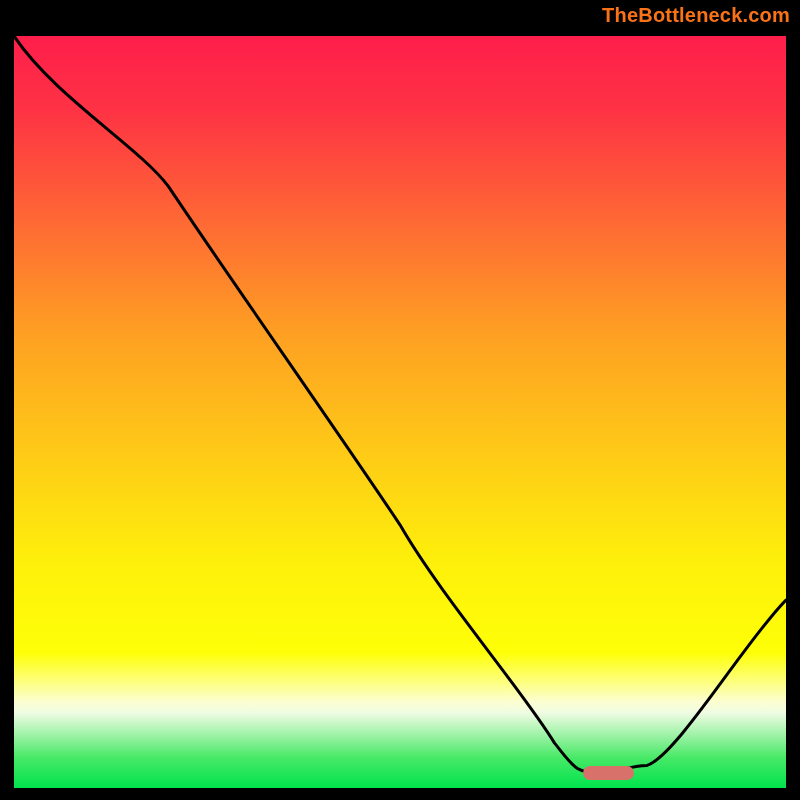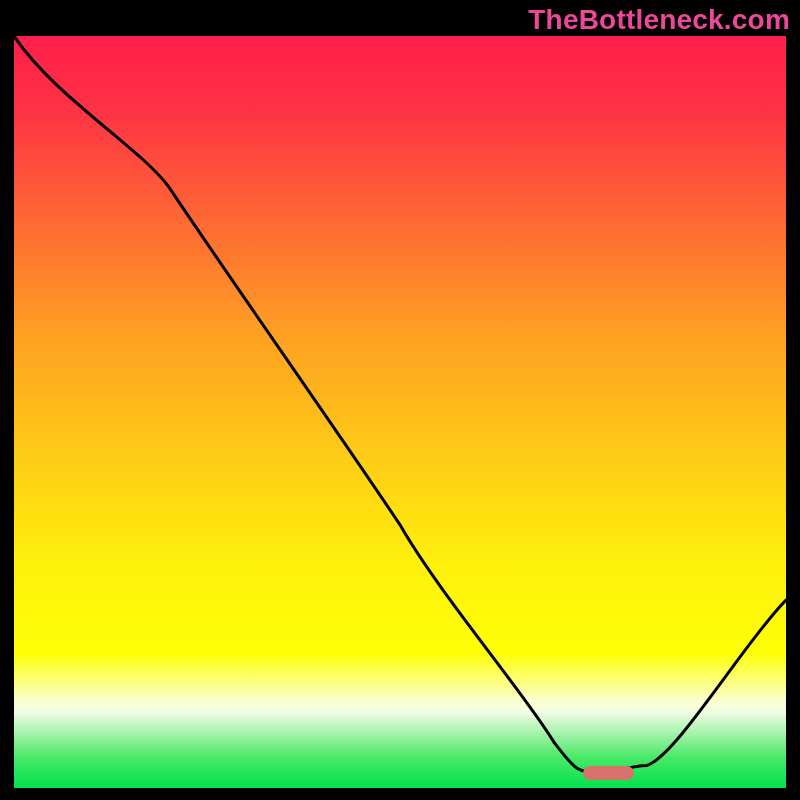--- a/index.html
+++ b/index.html
@@ -7,23 +7,23 @@
     width: 800px;
     height: 800px;
     background: #000;
     font-family: Arial, Helvetica, sans-serif;
     position: relative;
   }
   .watermark {
     position: absolute;
     top: 4px;
     right: 10px;
-    font-size: 28px;
+    font-size: 20px;
     font-weight: bold;
-    color: #ec4899;
+    color: #f97316;
     letter-spacing: 0.2px;
     z-index: 30;
   }
   .frame {
     position: absolute;
     top: 32px;
     left: 10px;
     width: 780px;
     height: 760px;
     border: 4px solid #000;

